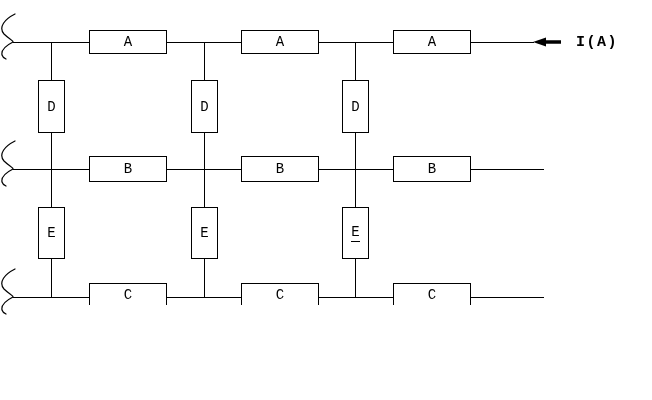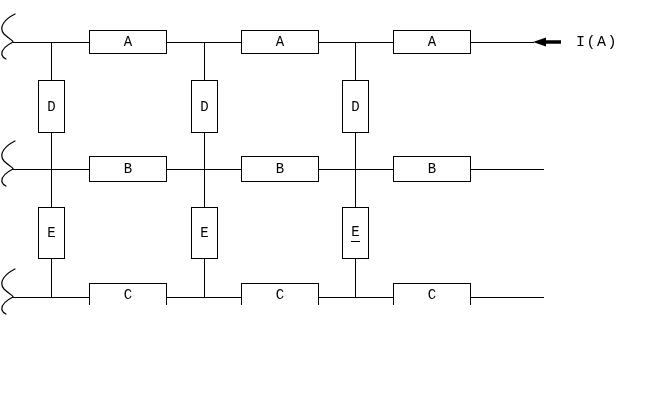--- a/index.html
+++ b/index.html
@@ -40,20 +40,21 @@
     padding-bottom: 2px;
   }
   .current-label {
     position: absolute;
     left: 576px;
     top: 34px;
     font-size: 15px;
     letter-spacing: 1.5px;
     color: #000000;
     white-space: pre;
+    font-weight: bold;
   }
 </style>
 </head>
 <body>
 
 <div class="canvas">
 
   <svg class="wiring" width="652" height="400" viewBox="0 0 652 400">
     <g stroke="#000000" stroke-width="1" fill="none" shape-rendering="crispEdges">
       <line x1="13" y1="42" x2="534" y2="42"></line>

